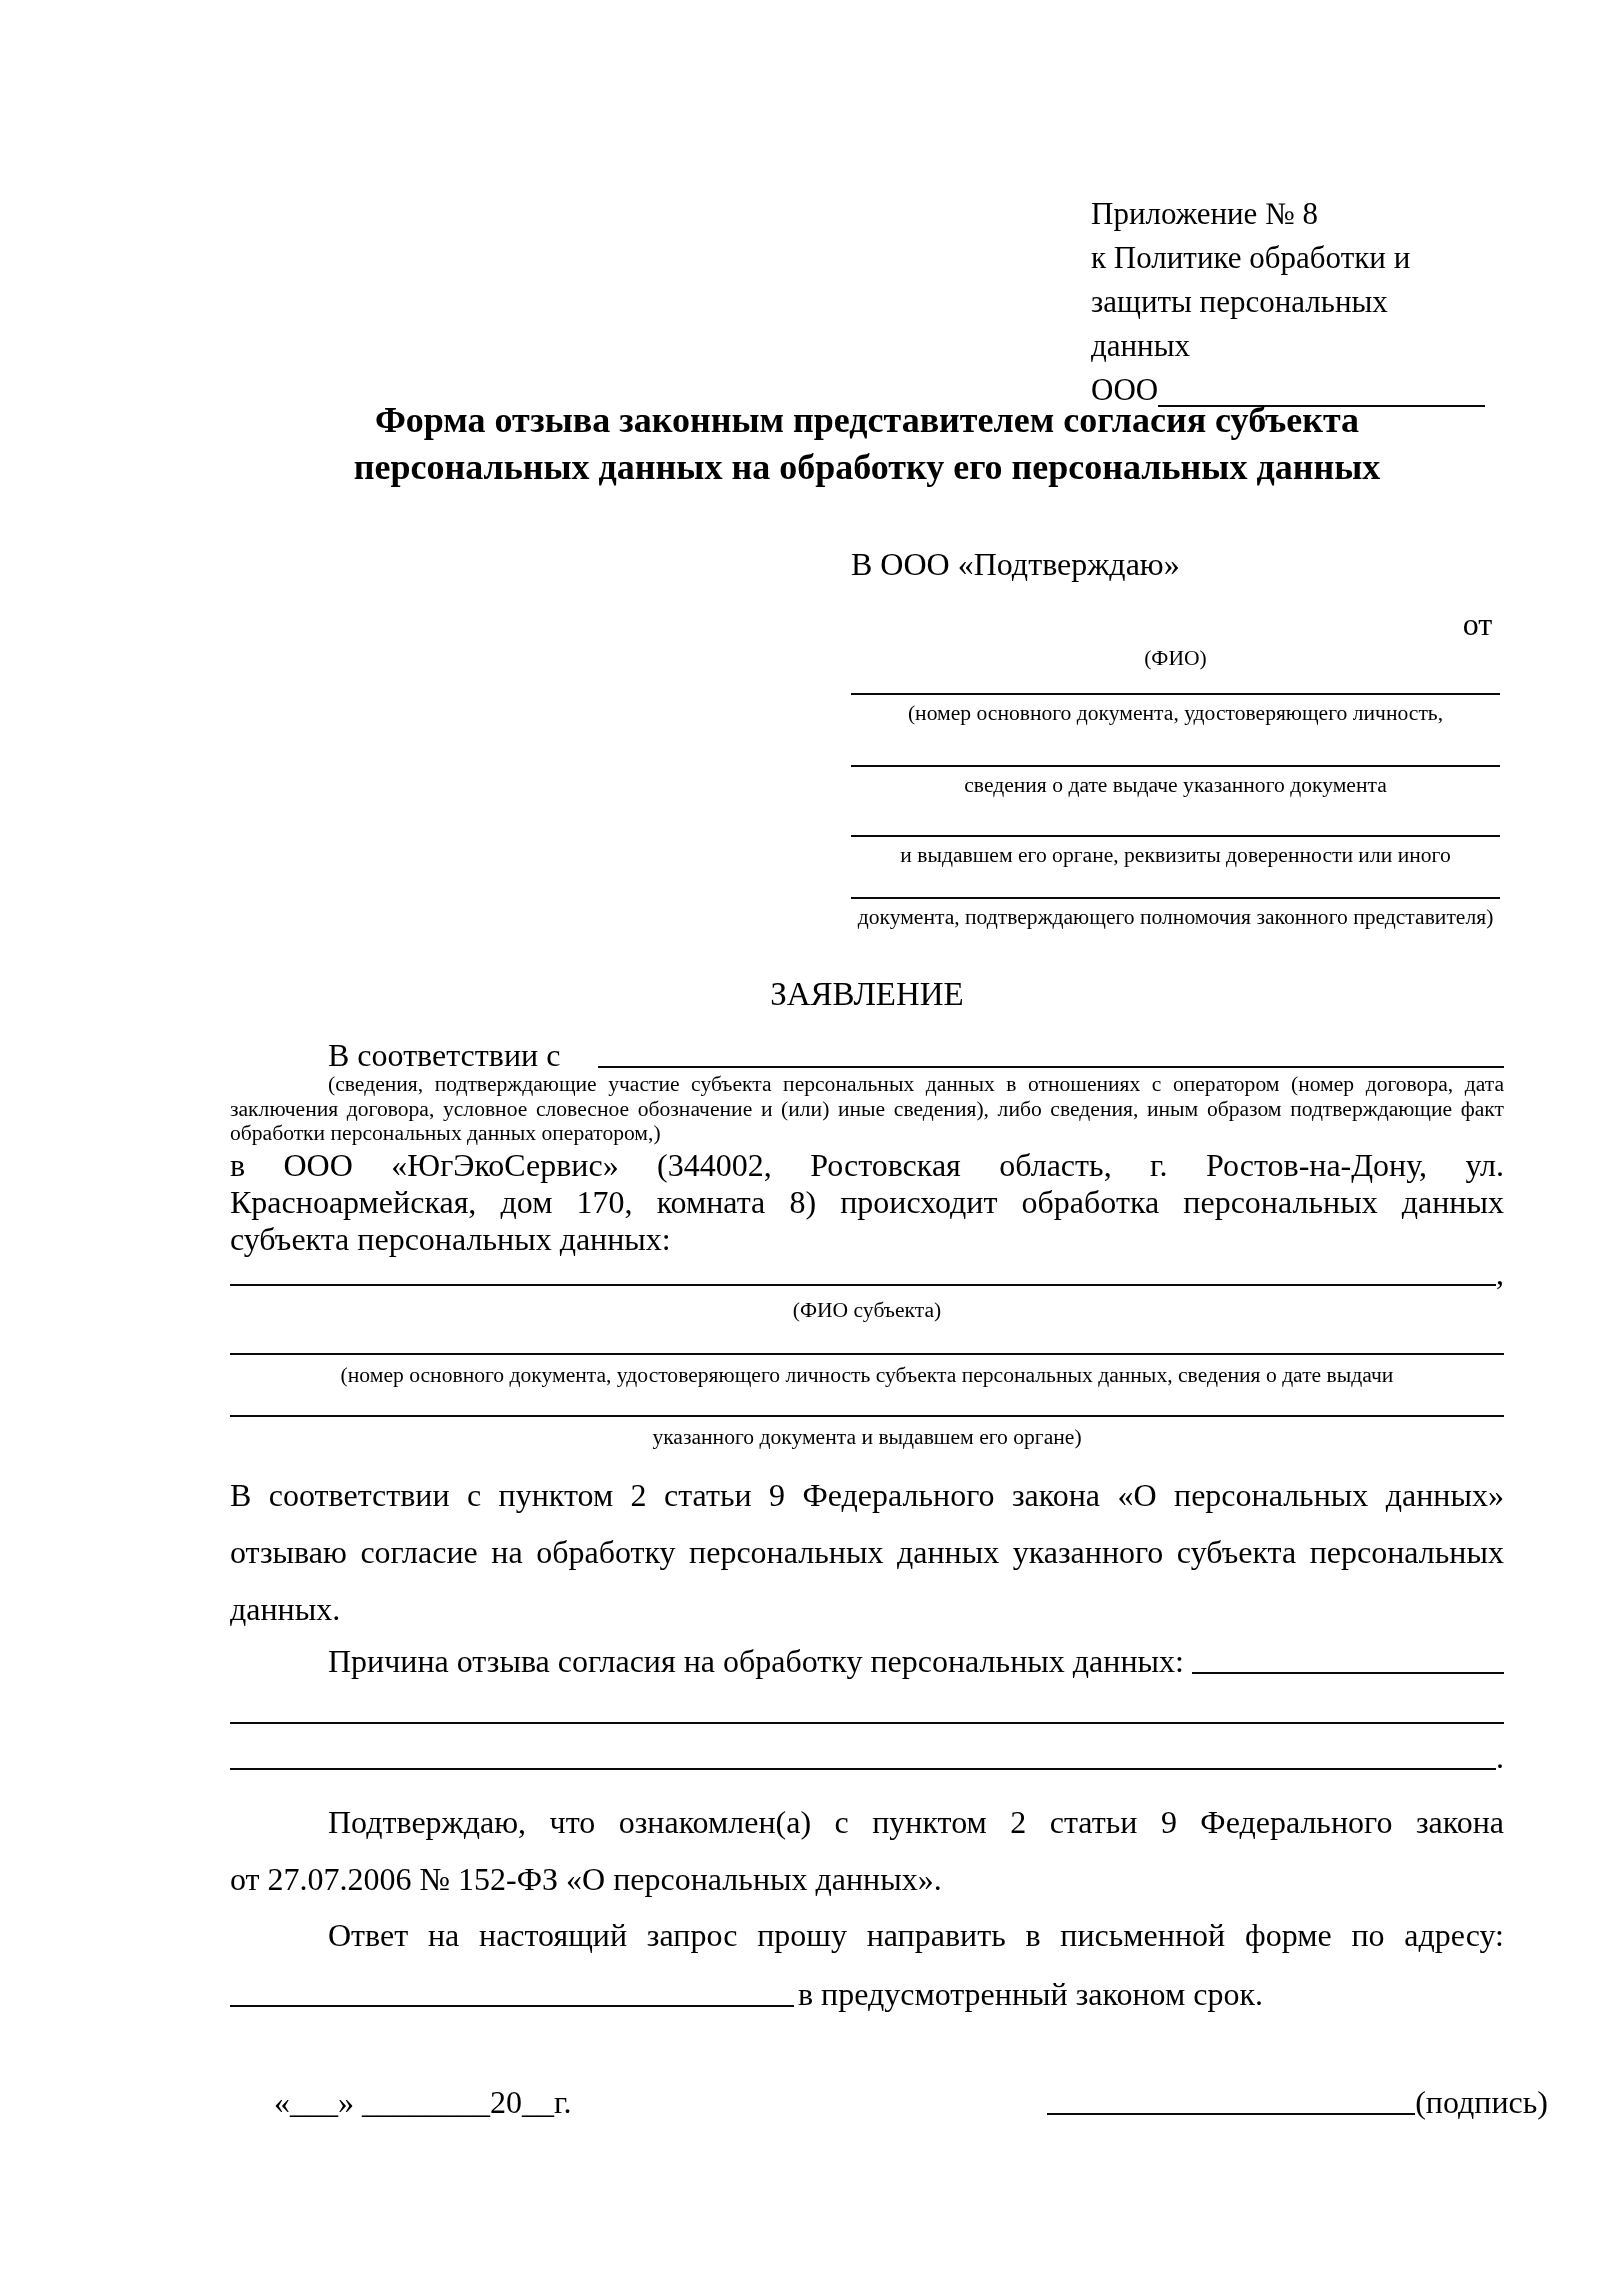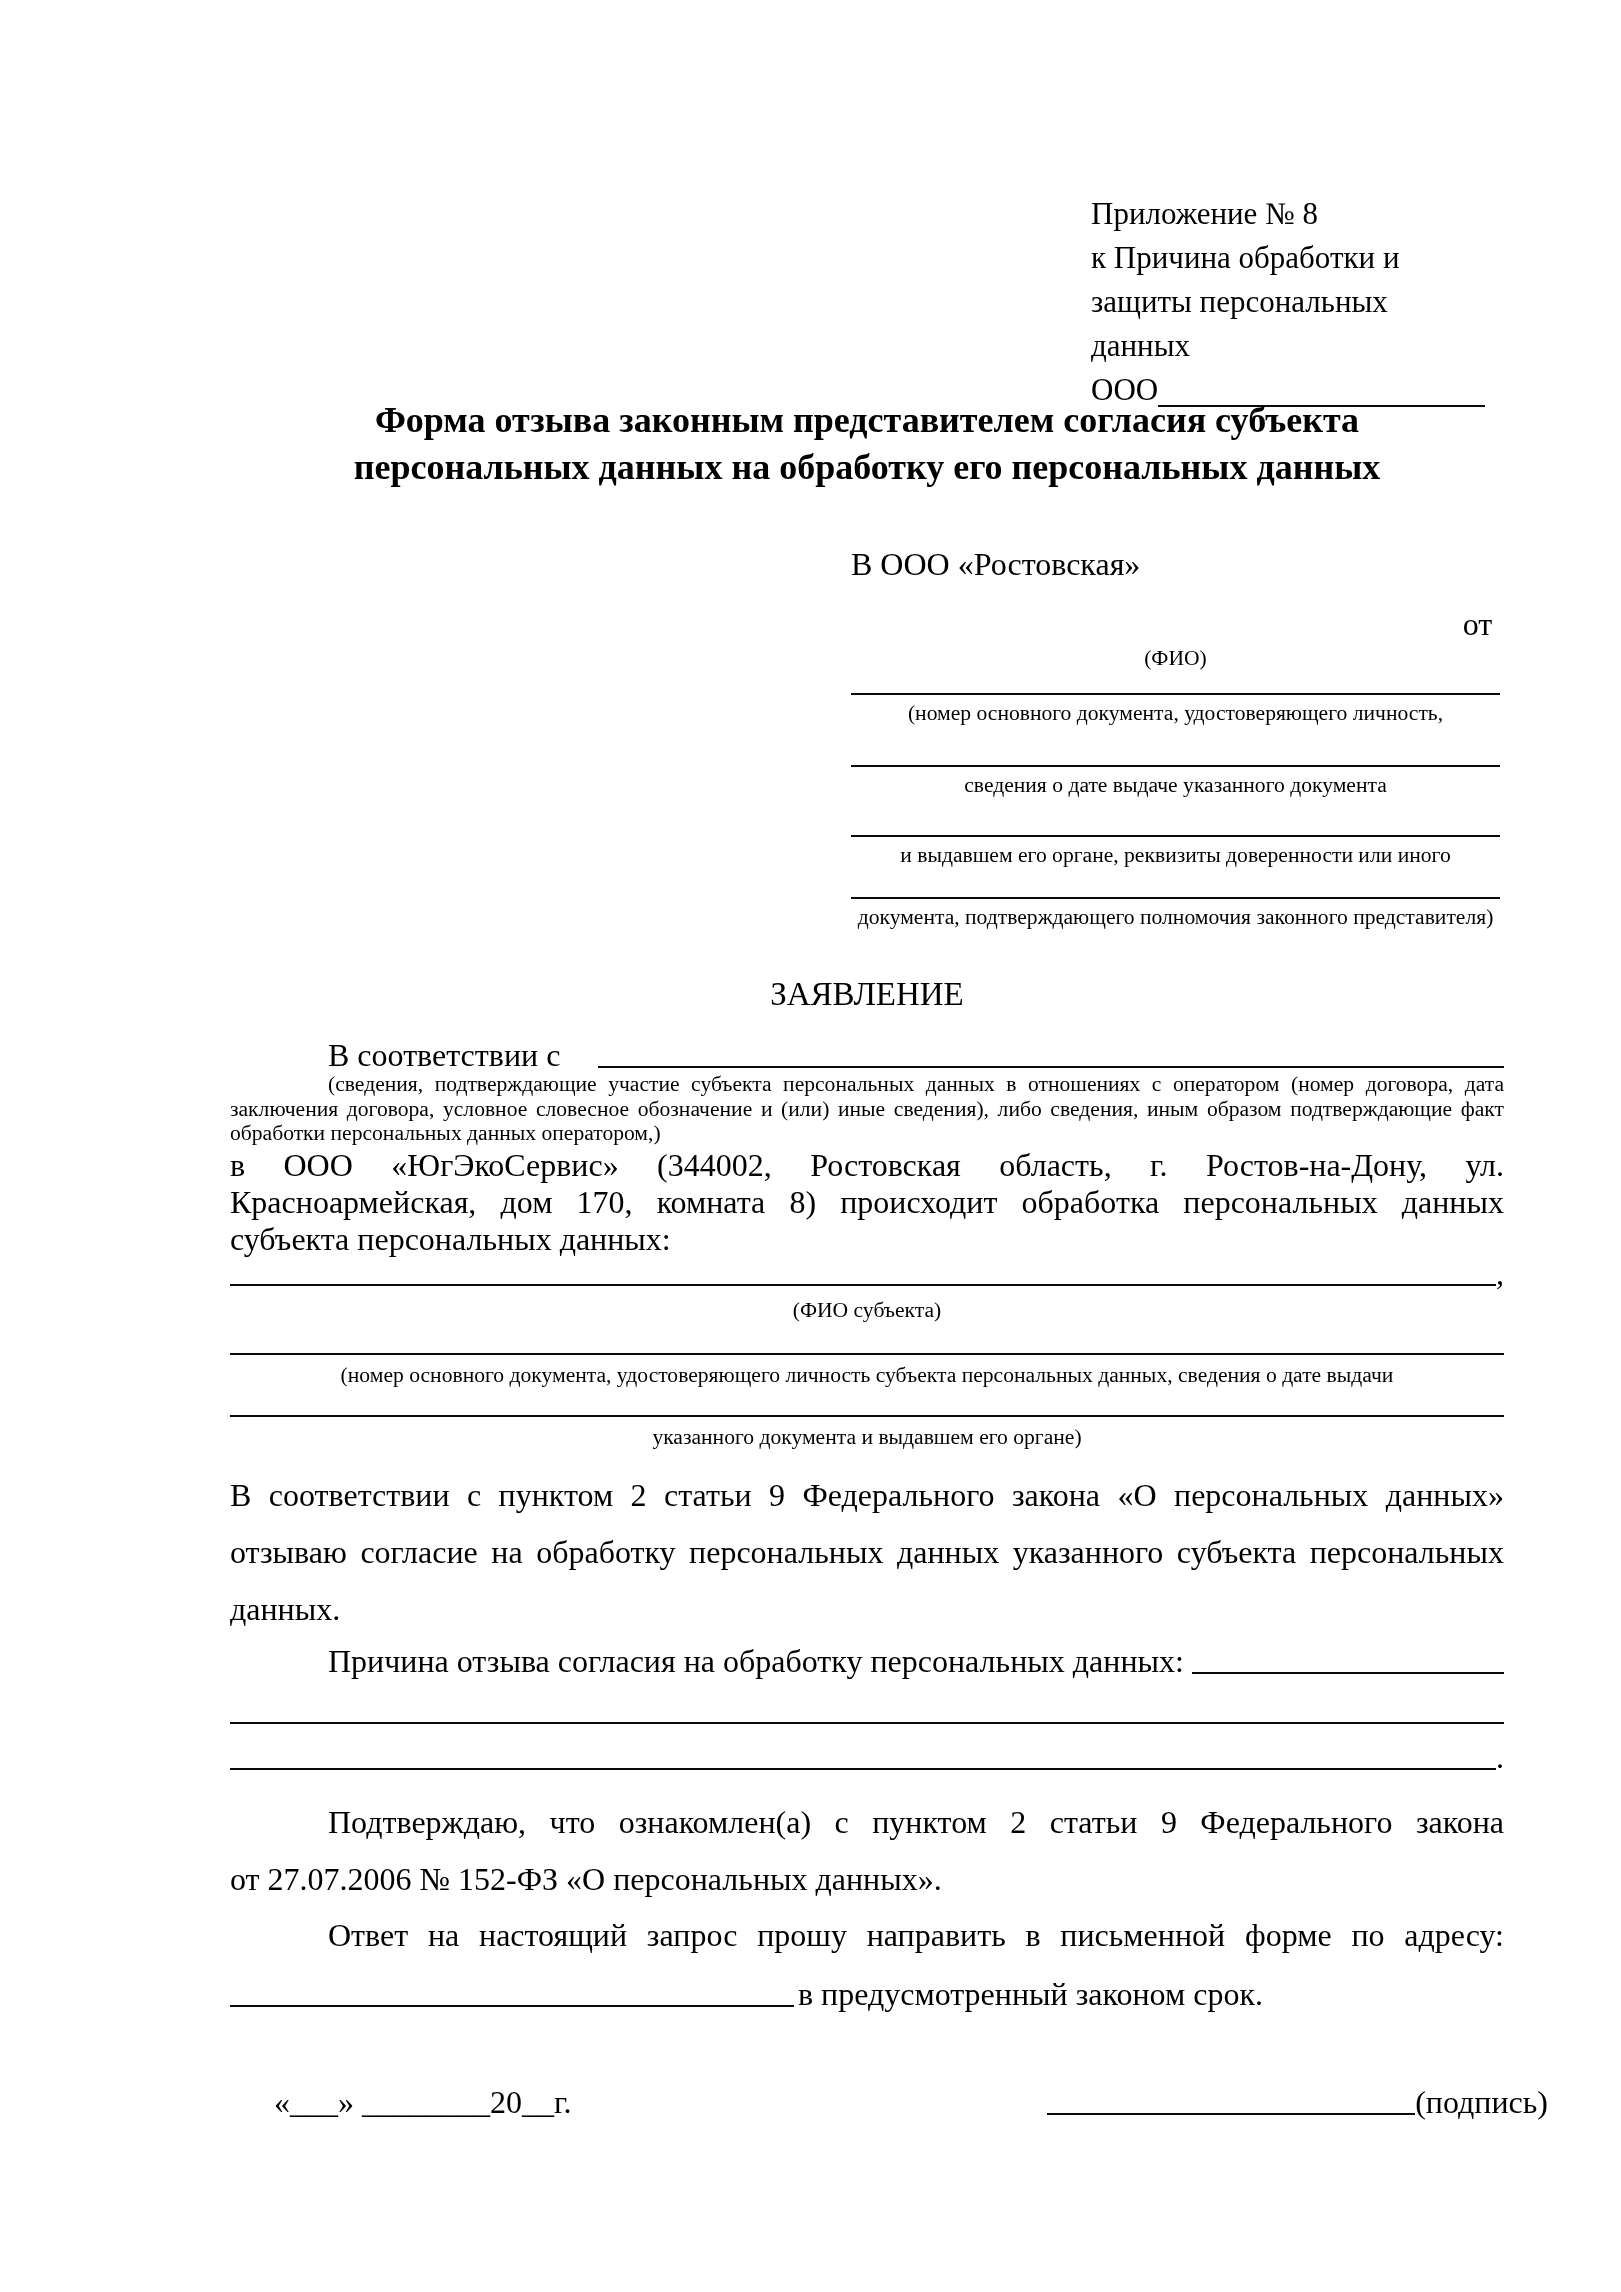--- a/index.html
+++ b/index.html
@@ -59,35 +59,35 @@
   .sig       { display:inline-flex; align-items:flex-end; }
   .sig .blank{ flex:0 0 368px; }
 </style>
 </head>
 <body>
 
 <div class="page">
 
   <div class="abs header">
     <div>Приложение № 8</div>
-    <div>к Причина обработки и</div>
+    <div>к Политике обработки и</div>
     <div>защиты персональных данных</div>
     <div class="row">
       <span>ООО</span>
       <span class="blank"></span>
     </div>
   </div>
 
   <h1 class="abs title">
     <div>Форма отзыва законным представителем согласия субъекта</div>
     <div>персональных данных на обработку его персональных данных</div>
   </h1>
 
   <div class="abs addressee">
-    <div>В ООО «Ростовская»</div>
+    <div>В ООО «Подтверждаю»</div>
     <div class="row from-row">
       <span>от</span>
       <span class="blank"></span>
     </div>
     <div class="cap">(ФИО)</div>
     <div class="unit unit1">
       <div class="line"></div>
       <div class="cap">(номер основного документа, удостоверяющего личность,</div>
     </div>
     <div class="unit unit2">

